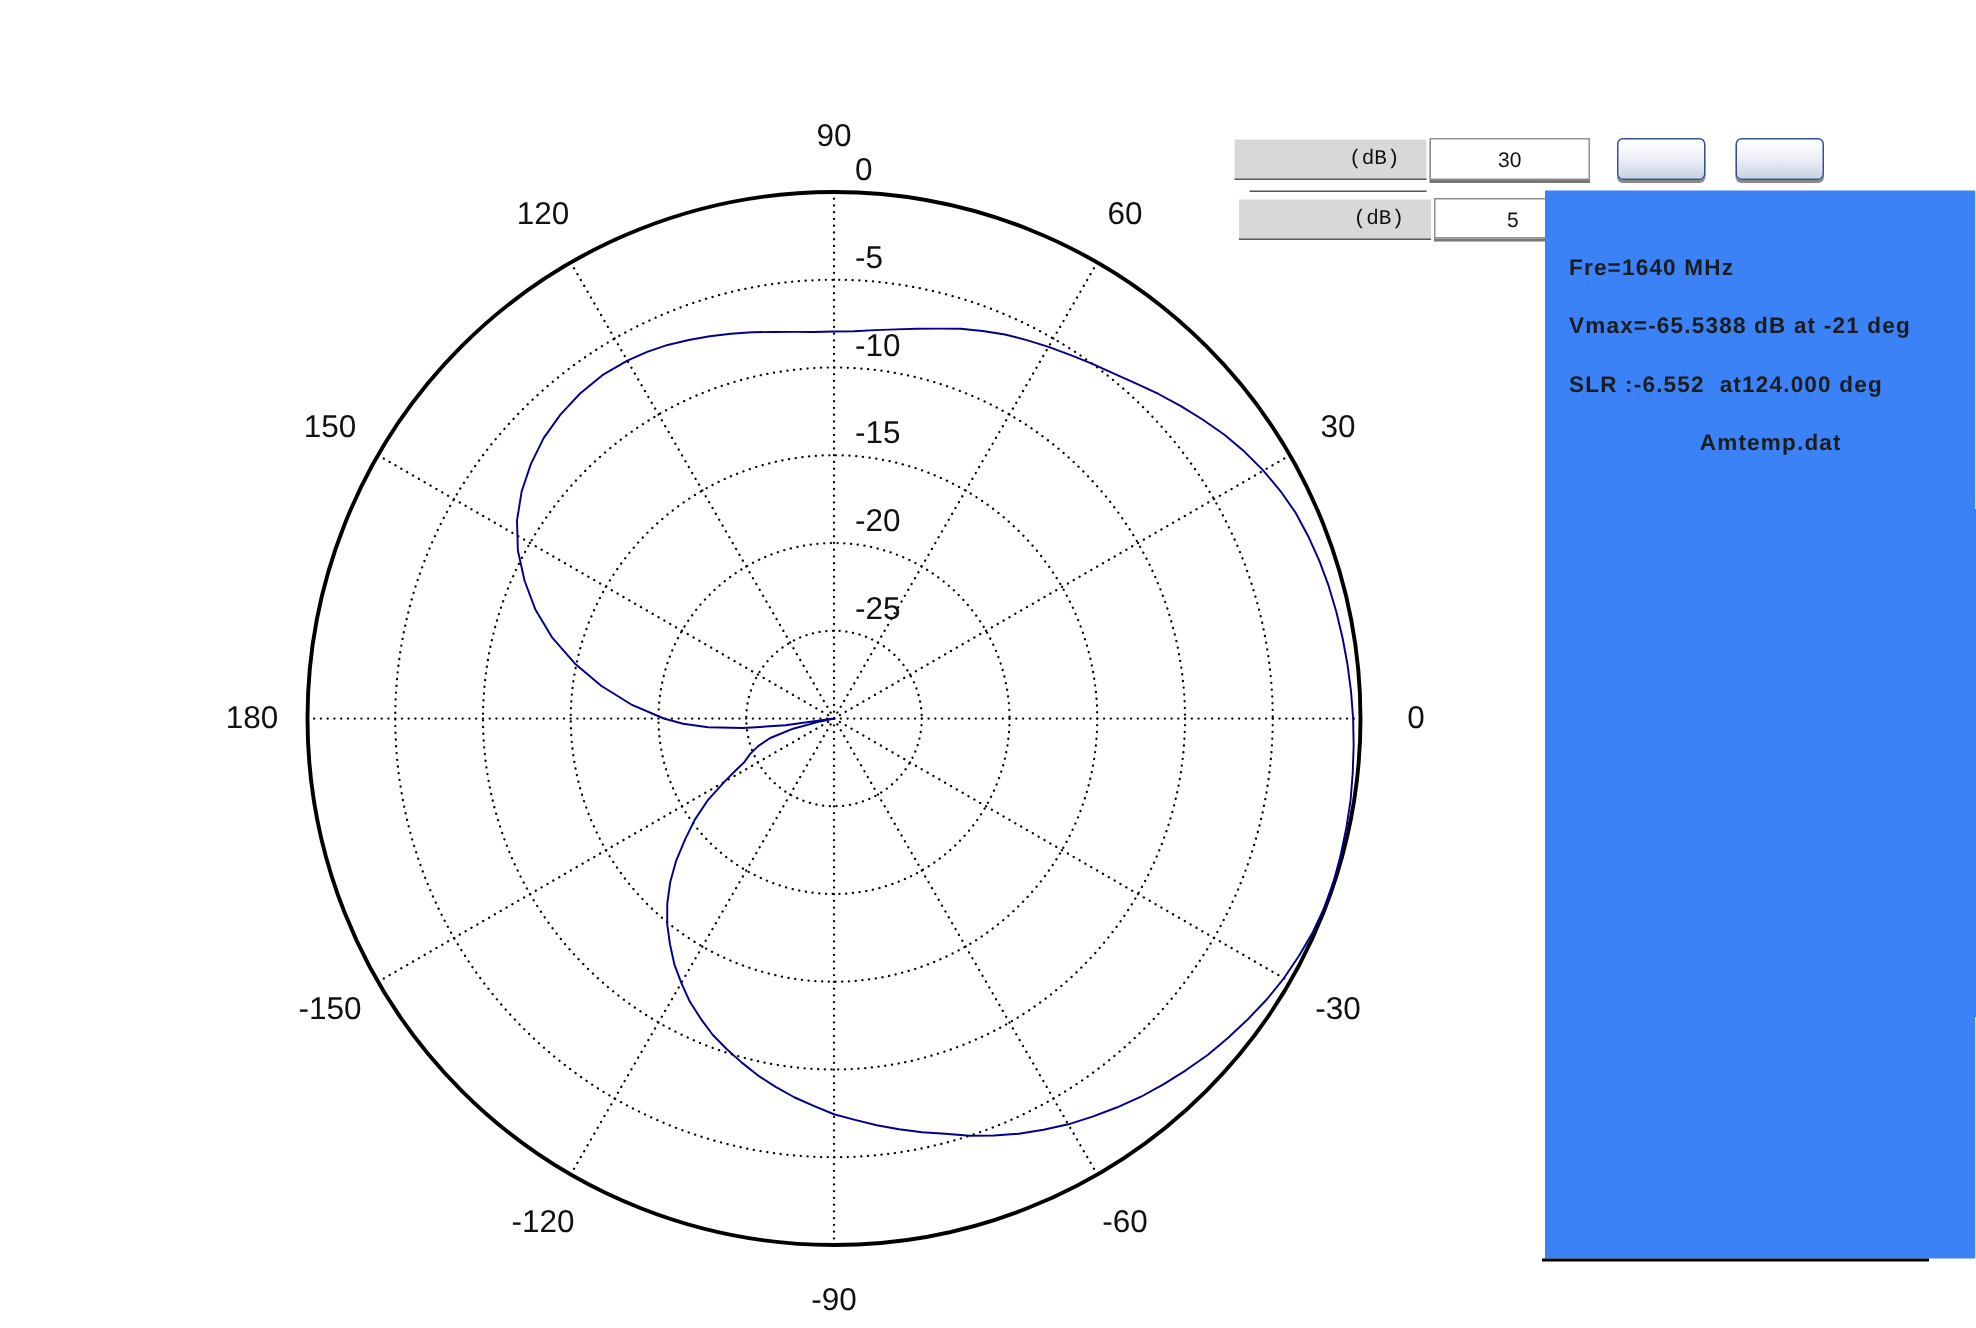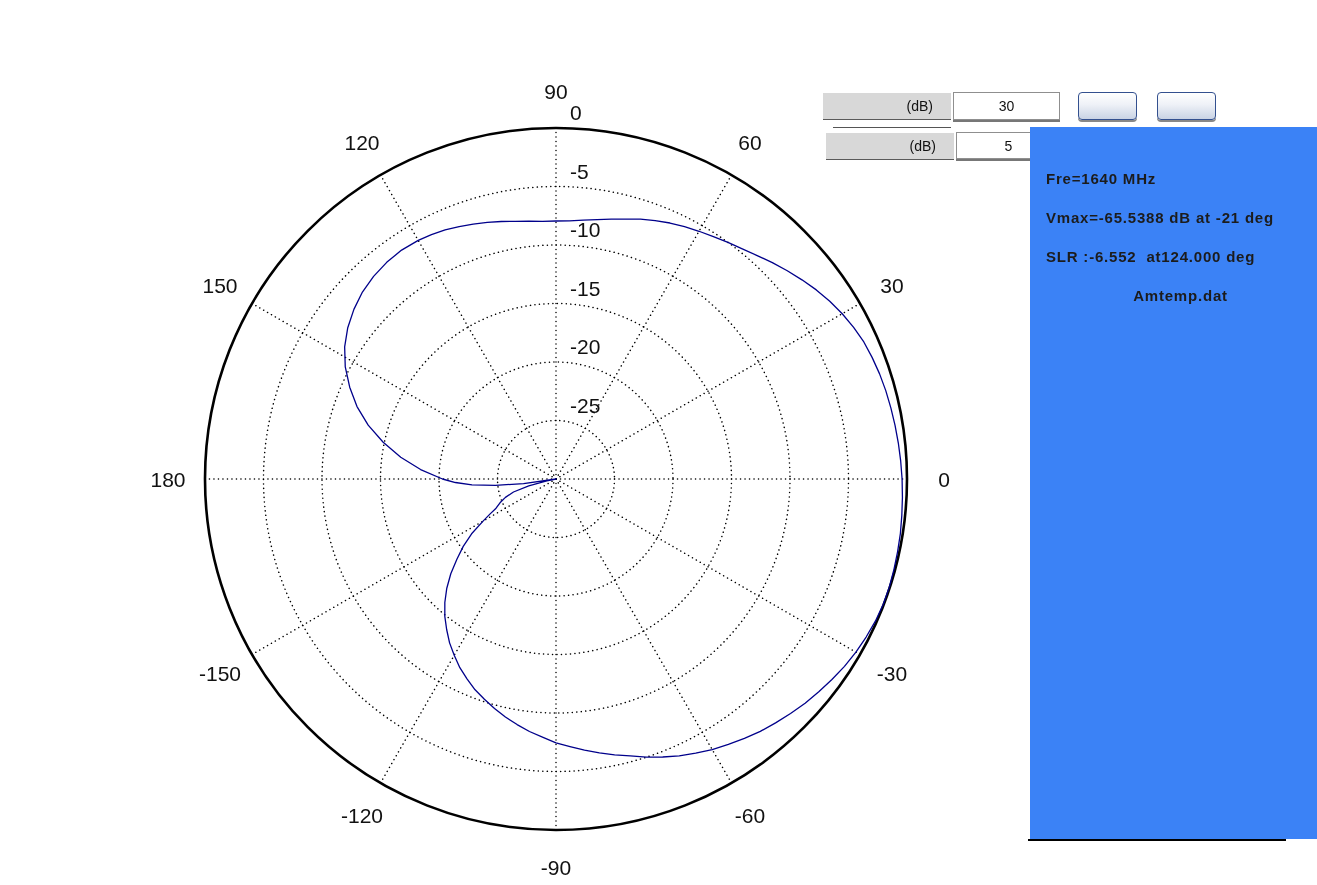--- a/index.html
+++ b/index.html
@@ -2,21 +2,21 @@
 <html><head>
 <meta charset="utf-8">
 <style>
   html,body{margin:0;padding:0;background:#fff;font-family:"Liberation Sans",sans-serif;}
   .stage{position:relative;width:1317px;height:885px;background:#fff;overflow:hidden;margin-top:48px;}
   svg{position:absolute;left:0;top:0;}
 
   
   .lbl-cell{position:absolute;background:#d8d8d8;border-bottom:1px solid #5a5a5a;
     font-size:14px;color:#111;text-align:right;box-sizing:border-box;}
-  .lbl-cell span{display:block;padding:5px 18px 0 0;}
+  .lbl-cell span{display:block;padding:5px 18px 0 0;font-family:Liberation Mono, monospace;}
   .gui-input{position:absolute;background:#fff;border:1.5px solid #8f8f8f;box-shadow:0 2px 0 #777;
     font-family:"Liberation Sans",sans-serif;font-size:14px;color:#111;text-align:center;
     box-sizing:border-box;padding:0;outline:none;}
   .push-btn{position:absolute;border:1.5px solid #33508f;border-radius:4px;box-shadow:0 2px 0 #888;
     background:linear-gradient(#ffffff,#eef1f7 45%,#c9d3e4);cursor:pointer;}
   .thin-line{position:absolute;background:#555;height:1px;}
 
   
   .stats-panel{position:absolute;left:1030px;top:79px;width:301px;height:712px;background:#3b82f6;}
   .stats-lines{padding-top:32px;}

